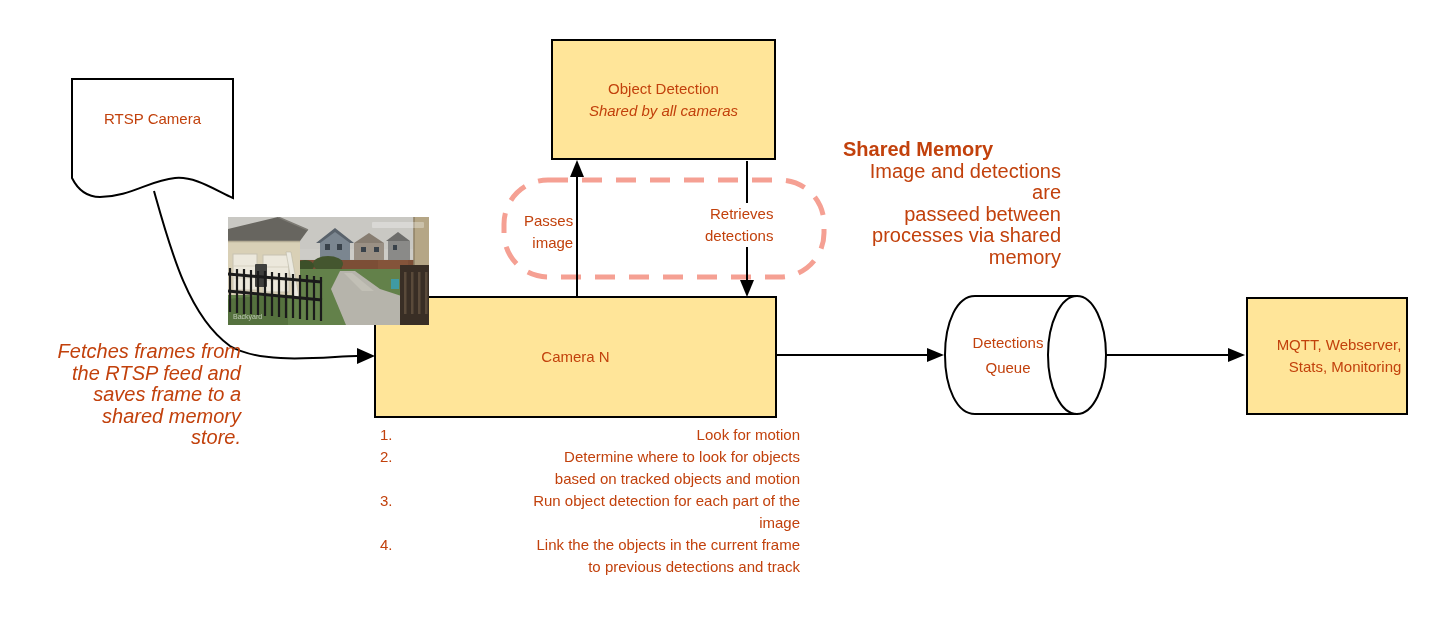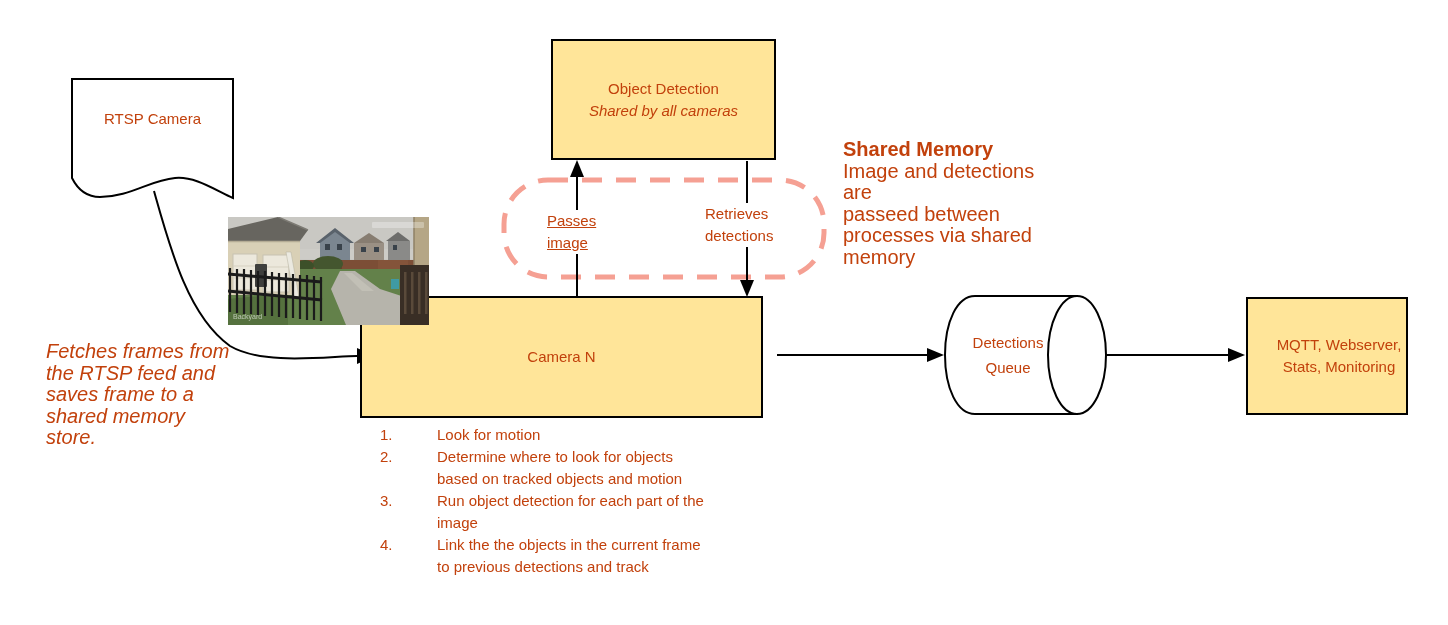--- a/index.html
+++ b/index.html
@@ -3,30 +3,30 @@
 <meta charset="utf-8">
 <style>
   html,body{margin:0;padding:0;background:#ffffff;}
   .canvas{position:relative;width:1448px;height:625px;background:#ffffff;
           font-family:"Liberation Sans",sans-serif;color:#c2410c;overflow:hidden;}
   .layer{position:absolute;left:0;top:0;}
   .node{position:absolute;background:#FFE599;border:2px solid #000;box-sizing:border-box;
         display:flex;flex-direction:column;align-items:center;justify-content:center;
         text-align:center;font-size:15px;line-height:22px;}
   .italic{font-style:italic;}
-  .pre{white-space:pre-line;}
+  .pre{white-space:pre-line;text-align:right;}
   .note{position:absolute;font-size:20px;line-height:21.5px;}
   .arrow-label{position:absolute;font-size:15px;line-height:22px;background:#ffffff;padding:0 2px;}
   .bold{font-weight:bold;}
   #od-box{left:551px;top:39px;width:225px;height:121px;}
-  #camera-box{left:360px;top:296px;width:403px;height:122px;}
+  #camera-box{left:374px;top:296px;width:403px;height:122px;}
   #mqtt-box{left:1246px;top:297px;width:162px;height:118px;padding-left:24px;}
   #rtsp-label{left:85px;top:110px;width:135px;text-align:center;font-size:15px;position:absolute;}
   #fetch-note{left:46px;top:341px;width:195px;font-style:italic;}
-  #passes-label{left:545px;top:210px;text-decoration:underline;}
+  #passes-label{left:522px;top:210px;}
   #retrieves-label{left:703px;top:203px;}
   #sharedmem-note{left:843px;top:139px;width:218px;}
   #queue-label{left:952px;top:330px;width:112px;text-align:center;font-size:15px;line-height:25px;position:absolute;}
   #queue-note{left:942px;top:440px;width:185px;}
   #steps{position:absolute;left:380px;top:424px;width:420px;font-size:15px;line-height:22px;}
   .step{display:flex;}
   .step-num{width:57px;flex:none;}
   .step-text{flex:1;}
   #snapshot{position:absolute;left:228px;top:217px;z-index:5;}
   .zmid{z-index:2;} .ztop{z-index:6;}

